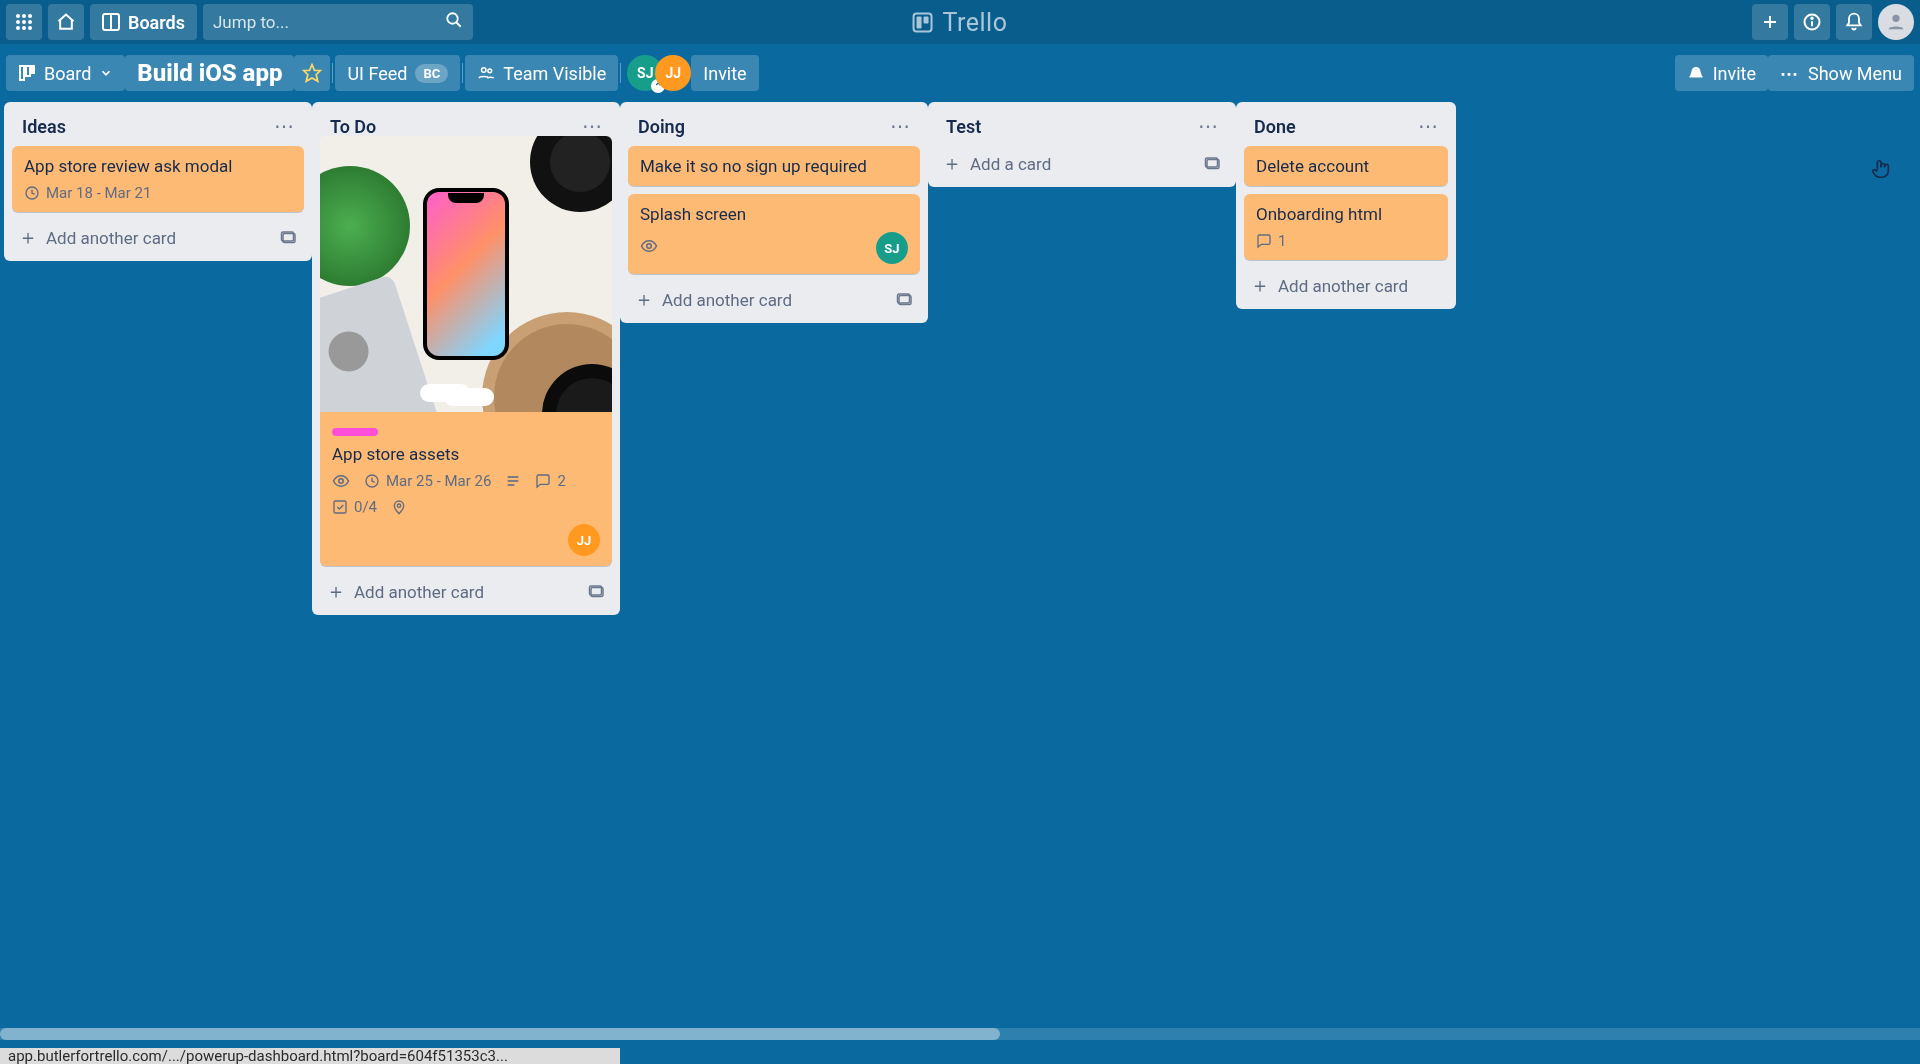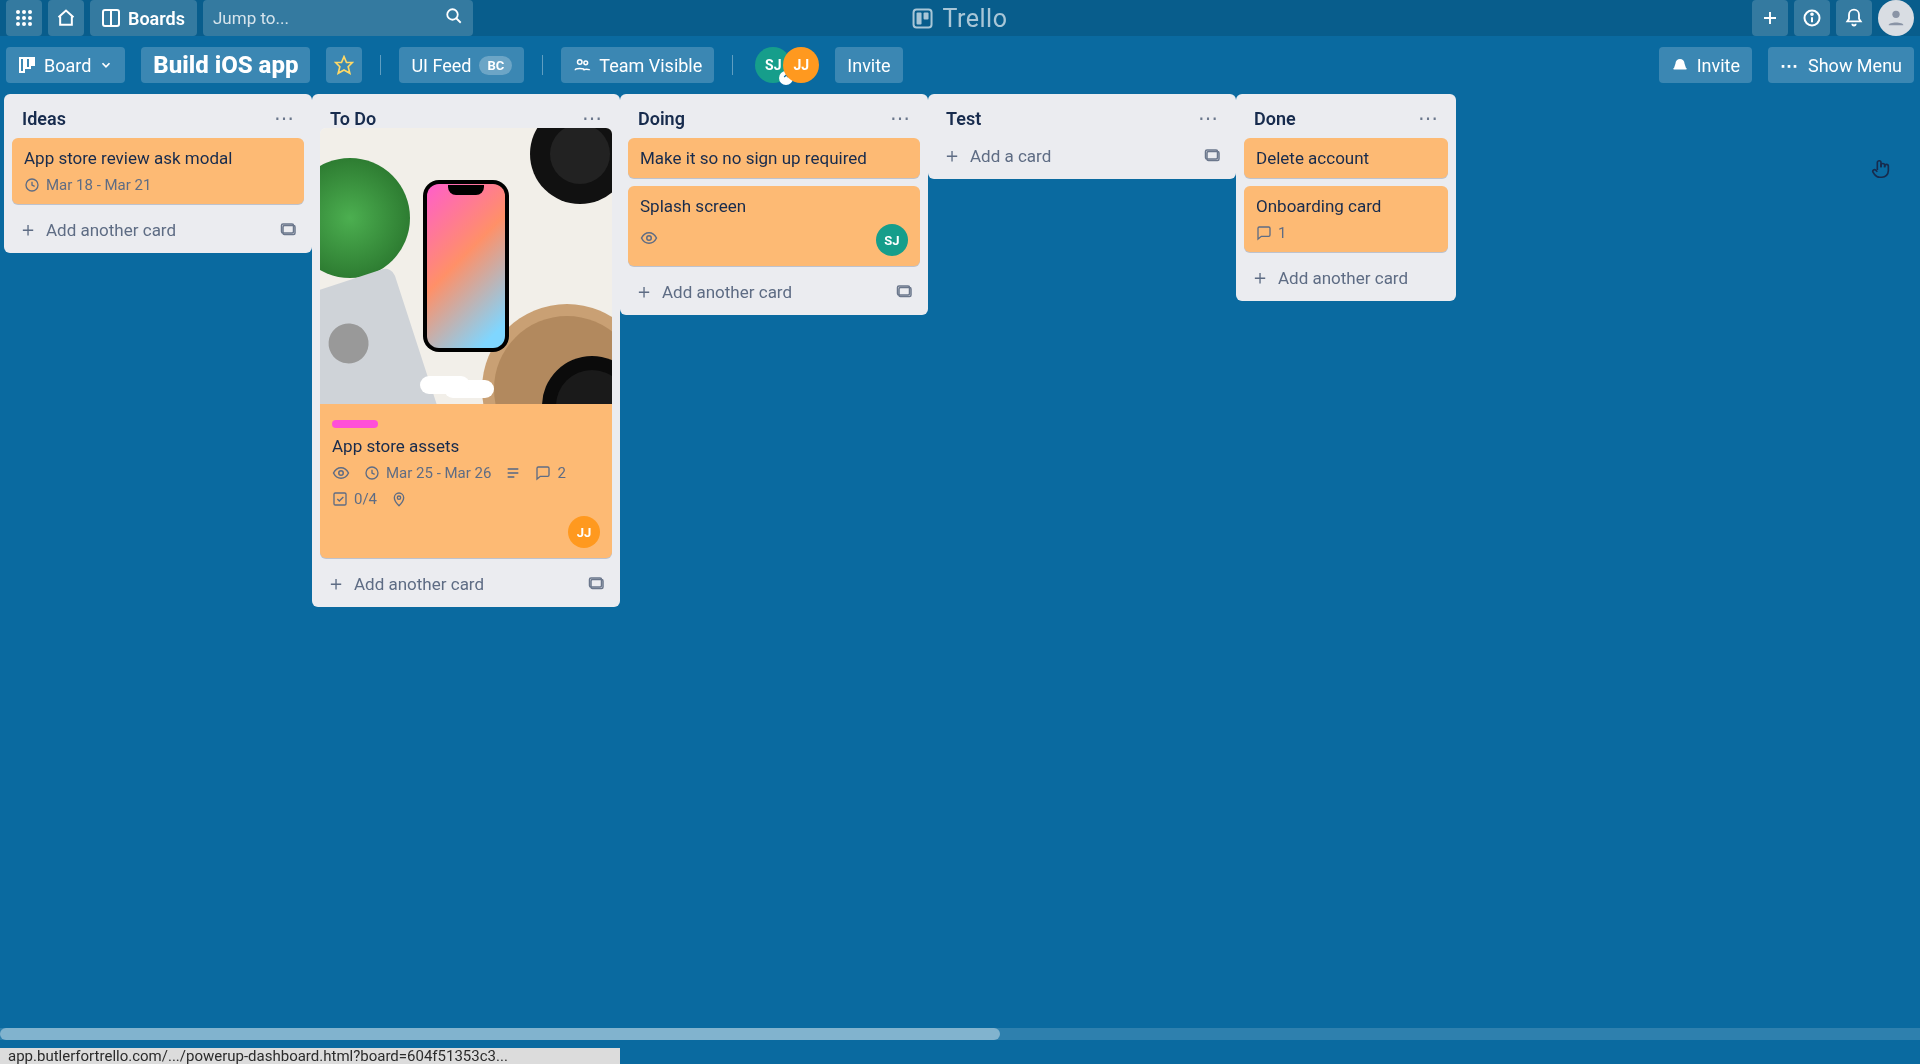--- a/index.html
+++ b/index.html
@@ -1,21 +1,21 @@
 <!DOCTYPE html>
 <html><head>
 <meta charset="utf-8">
 <style>
   * { box-sizing: border-box; margin: 0; padding: 0; font-family: -apple-system, BlinkMacSystemFont, "Segoe UI", Roboto, Helvetica, Arial, sans-serif; }
   html, body { width: 100%; height: 100%; }
   body { width: 1920px; height: 1064px; background: #0a6aa0; color: #fff; overflow: hidden; position: relative; }
 
   
   .topnav {
-    height: 36px; background: rgba(0,0,0,.12); display: flex; align-items: center;
+    height: 44px; background: rgba(0,0,0,.12); display: flex; align-items: center;
     padding: 0 6px; gap: 6px; position: relative;
   }
   .navbtn {
     height: 36px; min-width: 36px; border-radius: 4px; background: rgba(255,255,255,.18);
     display: flex; align-items: center; justify-content: center; color: #fff; cursor: pointer;
     font-size: 18px; padding: 0 8px; gap: 8px;
   }
   .navbtn.text { padding: 0 12px; font-size: 18px; font-weight: 600; }
   .searchbox {
     height: 36px; width: 270px; border-radius: 4px; background: rgba(255,255,255,.18);
@@ -42,21 +42,21 @@
   .brand .bicon span:last-child  { height: 65%; }
 
   .nav-right { margin-left: auto; display: flex; align-items: center; gap: 6px; }
   .avatar-gray {
     width: 36px; height: 36px; border-radius: 50%; background: #d9dde3;
     display:flex; align-items:center; justify-content:center; color:#6b778c; font-size:20px;
   }
 
   
   .boardbar {
-    height: 58px; display: flex; align-items: center; padding: 0 6px; gap: 16px;
+    height: 58px; display: flex; align-items: center; padding: 0 6px; gap: 0;
   }
   .bbtn {
     height: 36px; border-radius: 4px; background: rgba(255,255,255,.2);
     display: flex; align-items: center; padding: 0 12px; color: #fff; cursor: pointer; gap: 8px;
     font-size: 18px;
   }
   .bbtn.title { font-size: 24px; font-weight: 800; }
   .bbtn.icononly { padding: 0; width: 36px; justify-content: center; }
   .bb-sep { width: 1px; height: 20px; background: rgba(255,255,255,.35); margin: 0 2px; }
   .pill { padding: 2px 8px; border-radius: 10px; background: rgba(255,255,255,.25); font-size: 13px; font-weight: 700; }
@@ -454,21 +454,21 @@
 
   <div class="list" style="flex-basis:220px;width:220px;overflow:hidden">
     <div class="list-head">
       <h3>Done</h3>
       <span class="menu">⋯</span>
     </div>
     <div class="card">
       <div>Delete account</div>
     </div>
     <div class="card">
-      <div>Onboarding card</div>
+      <div>Onboarding html</div>
       <div class="badges">
         <span class="b">
           <svg width="16" height="16" viewBox="0 0 24 24" fill="none" stroke="#5e6c84" stroke-width="2">
               <path d="M21 15a2 2 0 0 1-2 2H8l-5 4V5a2 2 0 0 1 2-2h14a2 2 0 0 1 2 2z"></path>
             </svg>
           <span>1</span>
         </span>
       </div>
     </div>
     <div class="list-footer">

